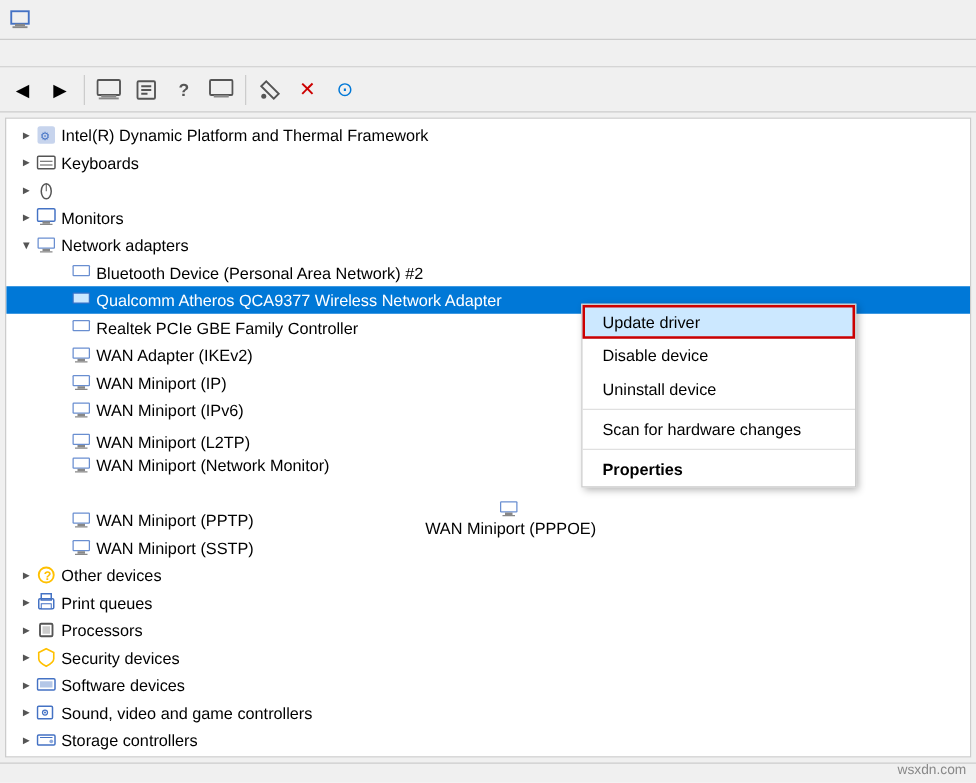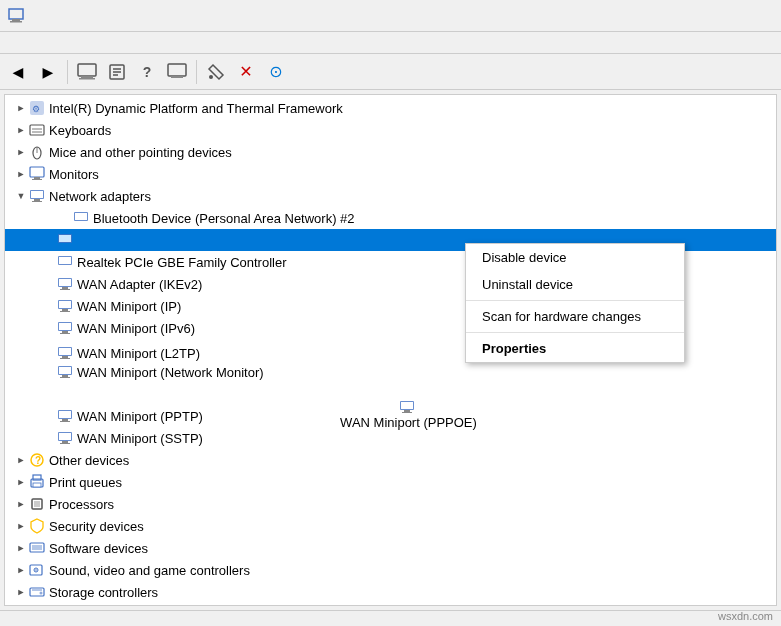--- a/index.html
+++ b/index.html
@@ -263,21 +263,20 @@
         <span>Keyboards</span>
       </div>
       <div class="tree-item" style="padding-left: 8px;">
         <span class="expand-icon">►</span>
         <span class="dev-icon">
           <svg width="16" height="16" viewBox="0 0 16 16">
             <ellipse cx="8" cy="9" rx="4" ry="6" fill="none" stroke="#555" stroke-width="1.2"></ellipse>
             <line x1="8" y1="3" x2="8" y2="9" stroke="#555" stroke-width="0.8"></line>
           </svg>
         </span>
-        <span>Mice and other pointing devices</span>
       </div>
       <div class="tree-item" style="padding-left: 8px;">
         <span class="expand-icon">►</span>
         <span class="dev-icon">
           <svg width="16" height="16" viewBox="0 0 16 16">
             <rect x="1" y="1" width="14" height="10" rx="1" fill="none" stroke="#4472C4" stroke-width="1.2"></rect>
             <rect x="5" y="11" width="6" height="2" fill="#888"></rect>
             <rect x="3" y="13" width="10" height="1" fill="#888"></rect>
           </svg>
         </span>
@@ -288,38 +287,39 @@
         <span class="dev-icon">
           <svg width="16" height="16" viewBox="0 0 16 16">
             <rect x="1" y="2" width="14" height="9" rx="1" fill="#4472C4" opacity="0.8"></rect>
             <rect x="5" y="11" width="6" height="2" fill="#888"></rect>
             <rect x="3" y="13" width="10" height="1" fill="#888"></rect>
             <rect x="2" y="3" width="12" height="7" fill="white"></rect>
           </svg>
         </span>
         <span>Network adapters</span>
       </div>
-      <div class="tree-item" style="padding-left: 52px;">
+      <div class="tree-item" style="padding-left: 36px;">
         <span class="expand-icon"> </span>
         <span class="dev-icon">
           <svg width="16" height="16" viewBox="0 0 16 16">
             <rect x="1" y="2" width="14" height="9" rx="1" fill="#4472C4" opacity="0.8"></rect>
             <rect x="2" y="3" width="12" height="7" fill="white"></rect>
           </svg>
         </span>
         <span>Bluetooth Device (Personal Area Network) #2</span>
       </div>
       <div class="tree-item selected-blue" style="padding-left: 36px;">
         <span class="expand-icon"> </span>
         <span class="dev-icon">
           <svg width="16" height="16" viewBox="0 0 16 16">
             <rect x="1" y="2" width="14" height="9" rx="1" fill="#4472C4" opacity="0.8"></rect>
             <rect x="2" y="3" width="12" height="7" fill="#cce8ff"></rect>
           </svg>
         </span>
+        <span style="color: white;">Qualcomm Atheros QCA9377 Wireless Network Adapter</span>
       </div>
       <div class="tree-item" style="padding-left: 36px;">
         <span class="expand-icon"> </span>
         <span class="dev-icon">
           <svg width="16" height="16" viewBox="0 0 16 16">
             <rect x="1" y="2" width="14" height="9" rx="1" fill="#4472C4" opacity="0.8"></rect>
             <rect x="2" y="3" width="12" height="7" fill="white"></rect>
           </svg>
         </span>
         <span>Realtek PCIe GBE Family Controller</span>
@@ -489,20 +489,21 @@
             <line x1="3" y1="6" x2="13" y2="6" stroke="#4472C4" stroke-width="0.8"></line>
             <circle cx="12" cy="9" r="1.5" fill="#4472C4" opacity="0.6"></circle>
           </svg>
         </span>
         <span>Storage controllers</span>
       </div>
     </div>
 
   <div class="context-menu" id="context-menu">
 
+  <div class="context-menu-item active">Update driver</div>
       <div class="context-menu-item">Disable device</div>
       <div class="context-menu-item">Uninstall device</div>
       <div class="context-menu-sep"></div>
       <div class="context-menu-item">Scan for hardware changes</div>
       <div class="context-menu-sep"></div>
       <div class="context-menu-item bold">Properties</div>
     </div>
 </div>
 
 <div class="status-bar">

